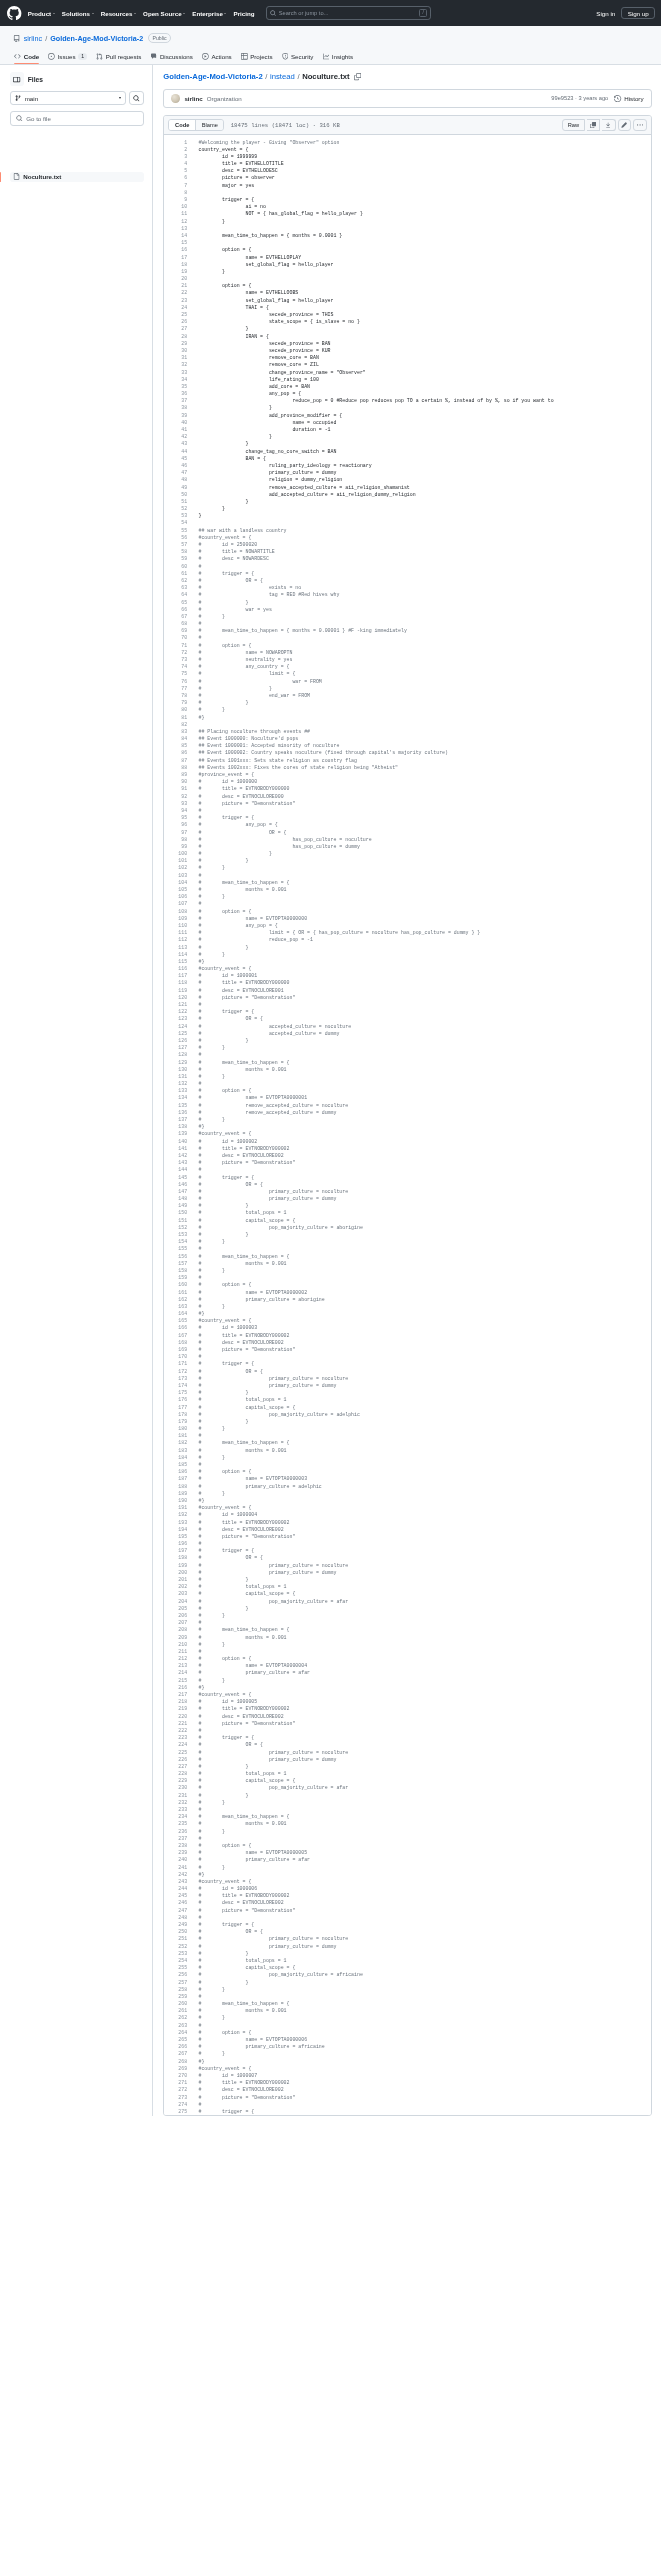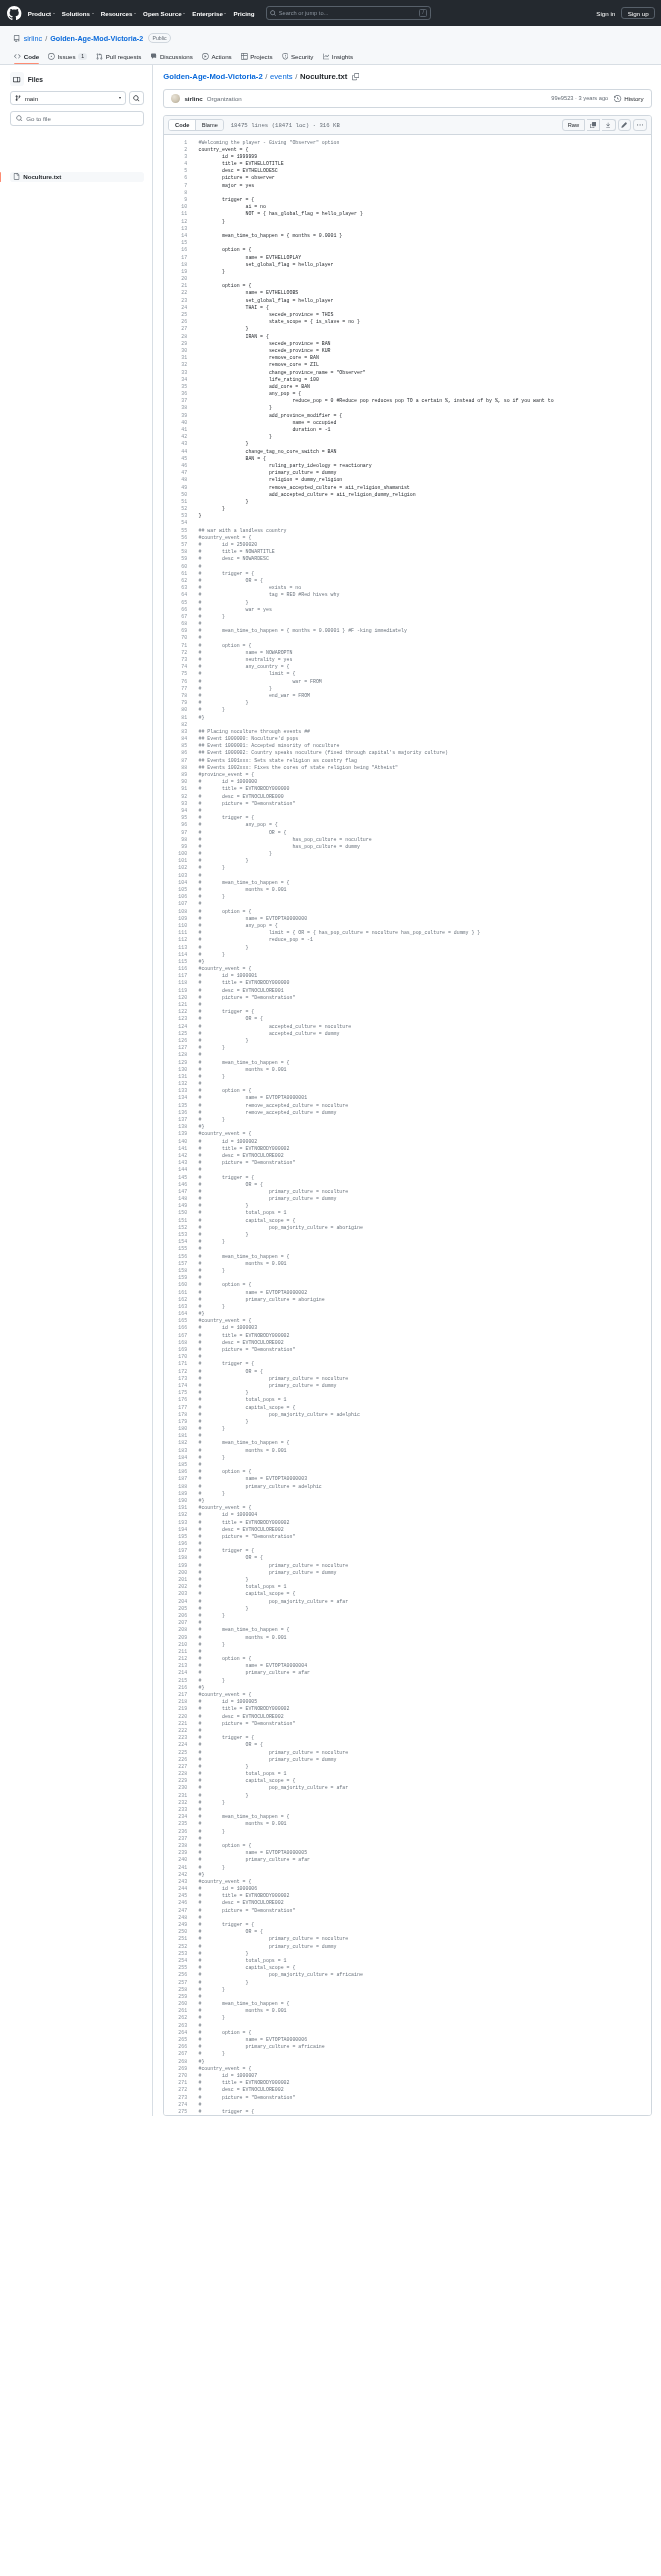--- a/index.html
+++ b/index.html
@@ -542,21 +542,21 @@
           </span>
         <span>Noculture.txt</span>
       </div>
     </div>
   </aside>
 
   <main class="content">
     <div class="crumb-row">
       <span class="crumb-link">Golden-Age-Mod-Victoria-2</span>
       <span class="crumb-slash">/</span>
-      <span class="crumb-mid">events</span>
+      <span class="crumb-mid">instead</span>
       <span class="crumb-slash">/</span>
       <span class="crumb-file">Noculture.txt</span>
       <span class="copy-icon">
           <svg viewBox="0 0 16 16">
             <path d="M0 6.75C0 5.784.784 5 1.75 5h1.5a.75.75 0 0 1 0 1.5h-1.5a.25.25 0 0 0-.25.25v7.5c0 .138.112.25.25.25h7.5a.25.25 0 0 0 .25-.25v-1.5a.75.75 0 0 1 1.5 0v1.5A1.75 1.75 0 0 1 9.25 16h-7.5A1.75 1.75 0 0 1 0 14.25Z"></path>
             <path d="M5 1.75C5 .784 5.784 0 6.75 0h7.5C15.216 0 16 .784 16 1.75v7.5A1.75 1.75 0 0 1 14.25 11h-7.5A1.75 1.75 0 0 1 5 9.25Zm1.75-.25a.25.25 0 0 0-.25.25v7.5c0 .138.112.25.25.25h7.5a.25.25 0 0 0 .25-.25v-7.5a.25.25 0 0 0-.25-.25Z"></path>
           </svg>
         </span>
     </div>
 

